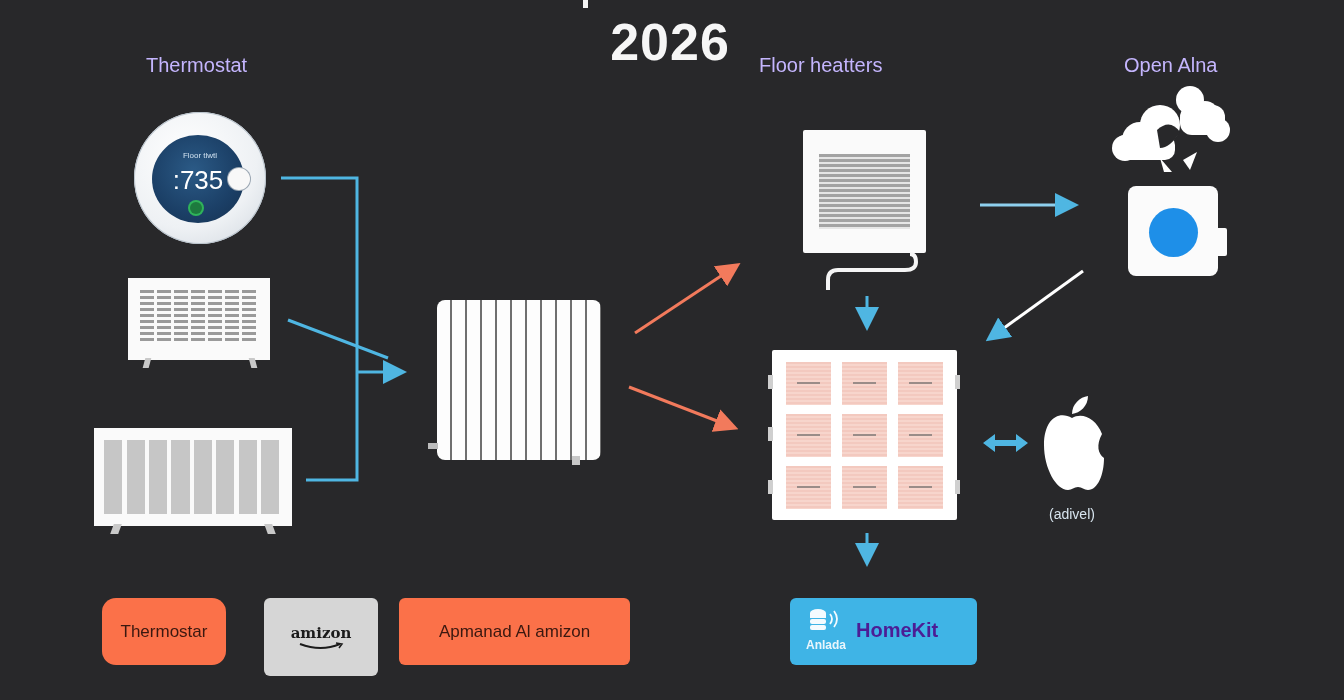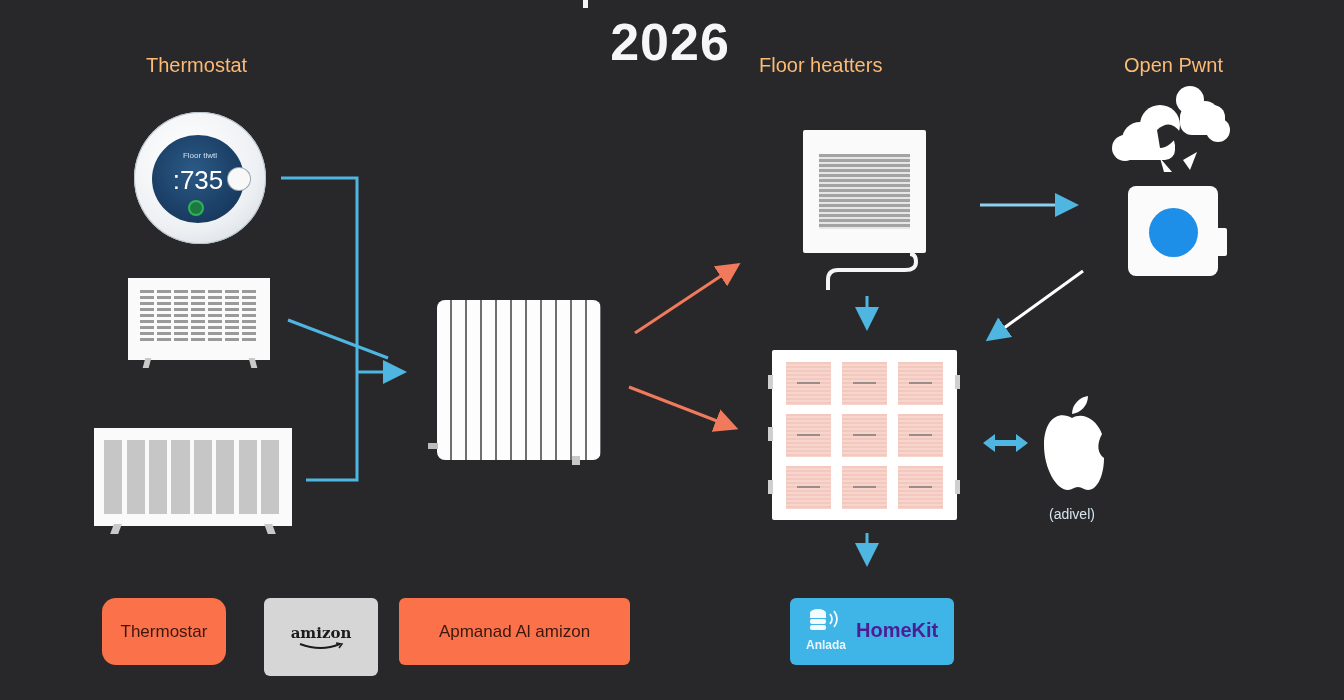--- a/index.html
+++ b/index.html
@@ -5,21 +5,21 @@
   html, body { margin:0; padding:0; }
   body {
     width:1344px; height:700px; overflow:hidden; position:relative;
     background:#28282a;
     font-family:"Liberation Sans", "DejaVu Sans", sans-serif;
     color:#f2f2f2;
   }
   .abs { position:absolute; }
   .title-sliver { left:583px; top:0; width:5px; height:8px; background:#f4f4f4; }
   .year { left:560px; top:12px; width:220px; text-align:center; font-size:52px; font-weight:bold; color:#f6f6f6; letter-spacing:1px; }
-  .label { font-size:20px; color:#fdba74; white-space:nowrap; }
+  .label { font-size:20px; color:#c4b5fd; white-space:nowrap; }
   .lbl-thermo { left:146px; top:54px; }
   .lbl-floor { left:759px; top:54px; }
   .lbl-openai { left:1124px; top:54px; }
 
   
   .thermo-outer { left:134px; top:112px; width:132px; height:132px; border-radius:50%;
     background:radial-gradient(circle at 40% 35%, #ffffff 0%, #eef1f4 60%, #cfd6de 100%);
     box-shadow:0 0 0 1px #b9c3cc inset; }
   .thermo-face { left:152px; top:135px; width:92px; height:88px; border-radius:50%;
     background:radial-gradient(circle at 45% 40%, #2b5a86 0%, #1b3f66 60%, #15304f 100%); }
@@ -71,21 +71,21 @@
   .hk-sub { font-size:12px; color:#eaf6fc; font-weight:bold; }
 </style>
 </head>
 <body>
 
 <div class="abs title-sliver"></div>
 <div class="abs year">2026</div>
 
 <div class="abs label lbl-thermo">Thermostat</div>
 <div class="abs label lbl-floor">Floor heatters</div>
-<div class="abs label lbl-openai">Open Pwnt</div>
+<div class="abs label lbl-openai">Open Alna</div>
 
 <div class="abs thermo-outer"></div>
 <div class="abs thermo-face"></div>
 <div class="abs thermo-title">Floor tlwtl</div>
 <div class="abs thermo-temp">:735</div>
 <div class="abs thermo-leaf"></div>
 <div class="abs thermo-knob"></div>
 
 <div class="abs heater1">
   <div class="grille"></div>
@@ -192,21 +192,21 @@
 <div class="btn btn-gray" style="left:264px;top:598px;width:114px;height:78px;flex-direction:column;">
   <span class="amz-text">amizon</span>
   <svg width="46" height="8">
       <path d="M2,2 Q23,10 42,2" stroke="#1b1b1b" stroke-width="2" fill="none"></path>
       <path d="M38,1 L44,2 L41,6" stroke="#1b1b1b" stroke-width="1.5" fill="none"></path>
     </svg>
 </div>
 <div class="btn btn-orange" style="left:399px;top:598px;width:231px;height:67px;">
   <span>Apmanad Al amizon</span>
 </div>
-<div class="btn btn-blue" style="left:790px;top:598px;width:164px;height:67px;">
+<div class="btn btn-blue" style="left:790px;top:598px;width:187px;height:67px;">
   <div style="position:absolute;left:18px;top:10px;">
     <svg width="36" height="28">
         <g fill="#f4fbff">
           <ellipse cx="10" cy="5" rx="8" ry="4"></ellipse>
           <rect x="2" y="5" width="16" height="5"></rect>
           <rect x="2" y="11" width="16" height="5" rx="2"></rect>
           <rect x="2" y="17" width="16" height="5" rx="2"></rect>
         </g>
         <path d="M22,6 Q26,11 22,16 M26,3 Q32,11 26,19" stroke="#f4fbff" stroke-width="1.8" fill="none"></path>
       </svg>

